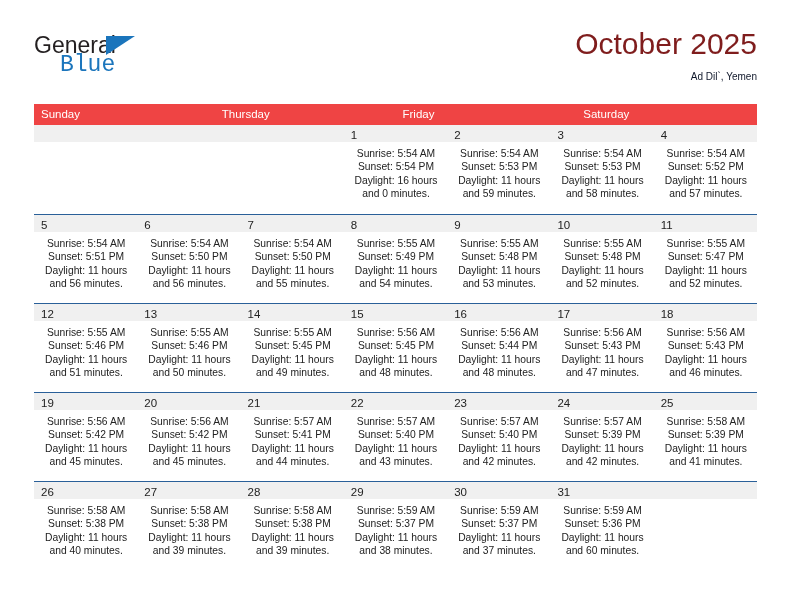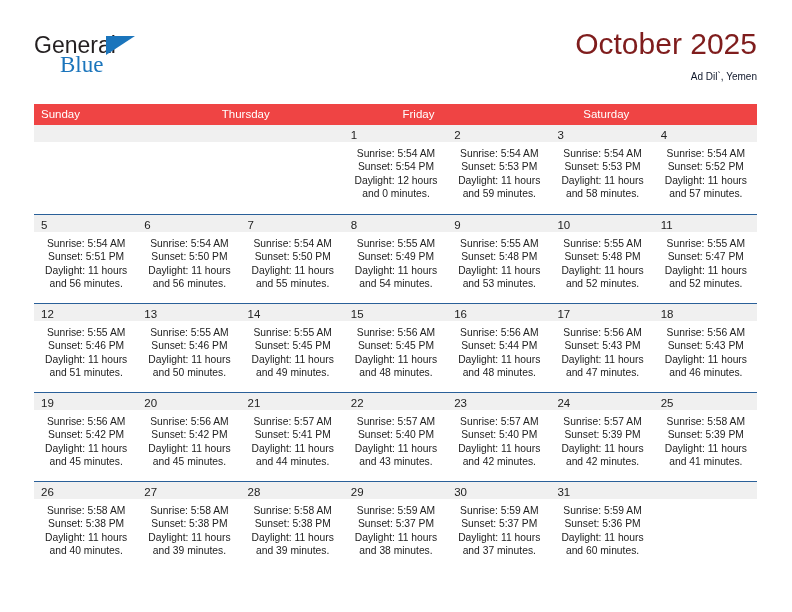--- a/index.html
+++ b/index.html
@@ -44,21 +44,21 @@
     letter-spacing: 0px;
     color: #231f20;
     font-family: "Liberation Sans", sans-serif;
   }
   .brand-blue {
     position: absolute;
     left: 26px;
     top: 20px;
     font-size: 23px;
     color: #1b75bc;
-    font-family: Liberation Serif, serif;
+    font-family: Liberation Mono, monospace;
   }
   .brand-triangle {
     position: absolute;
     left: 72px;
     top: 4px;
     width: 0;
     height: 0;
     border-left: 29px solid #1b75bc;
     border-bottom: 19px solid transparent;
   }
@@ -179,21 +179,21 @@
             <div class="day-number-band"><span class="day-number"></span></div>
           </div>
           <div class="day-cell">
             <div class="day-number-band"><span class="day-number"></span></div>
           </div>
           <div class="day-cell">
             <div class="day-number-band"><span class="day-number">1</span></div>
             <div class="day-details">
               <div class="detail-line">Sunrise: 5:54 AM</div>
               <div class="detail-line">Sunset: 5:54 PM</div>
-              <div class="detail-line">Daylight: 12 hours</div>
+              <div class="detail-line">Daylight: 16 hours</div>
               <div class="detail-line">and 0 minutes.</div>
             </div>
           </div>
           <div class="day-cell">
             <div class="day-number-band"><span class="day-number">2</span></div>
             <div class="day-details">
               <div class="detail-line">Sunrise: 5:54 AM</div>
               <div class="detail-line">Sunset: 5:53 PM</div>
               <div class="detail-line">Daylight: 11 hours</div>
               <div class="detail-line">and 59 minutes.</div>

